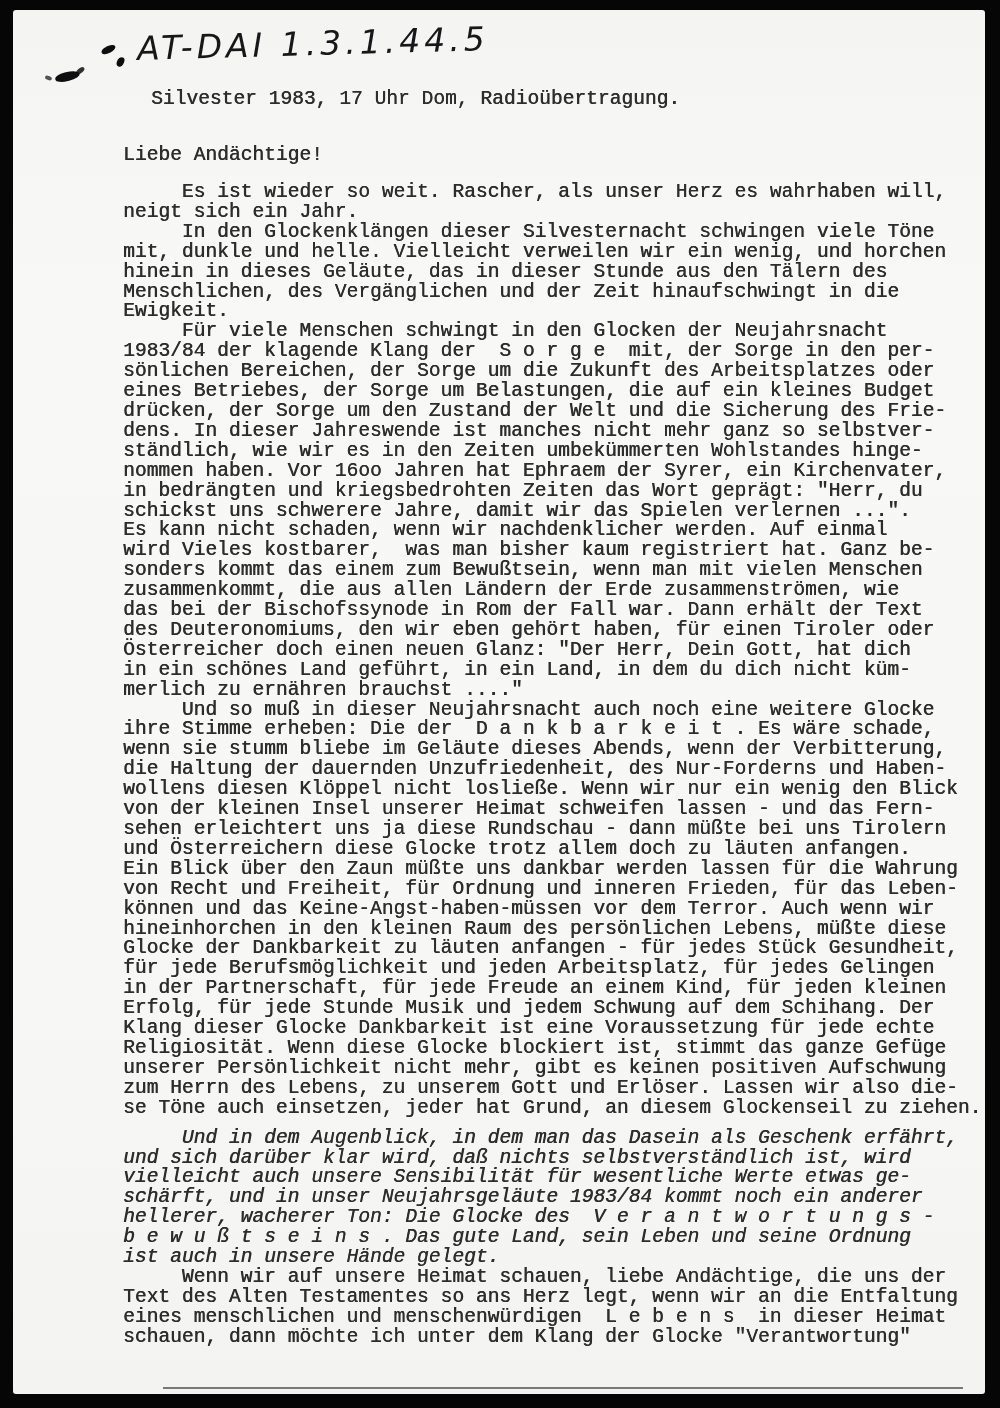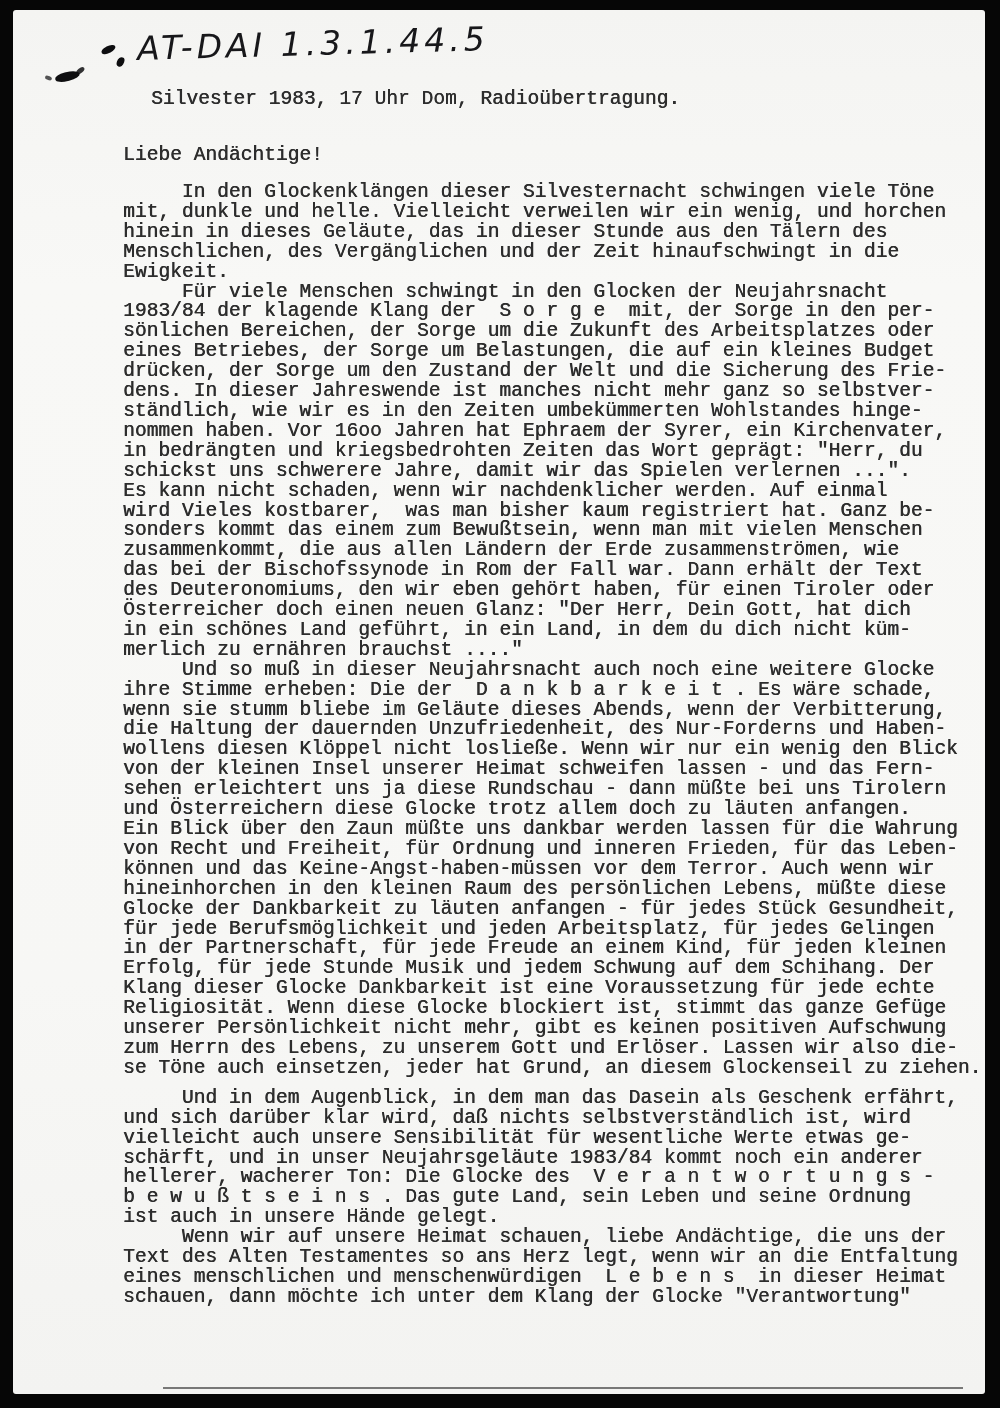--- a/index.html
+++ b/index.html
@@ -46,41 +46,43 @@
     color:#2d2d2d;
     font-size:19.6px;
     line-height:19.9px;
     white-space:pre;
     text-shadow:0.4px 0 0 #2d2d2d;
   }
   .doc-title{position:absolute;left:110px;top:80px;margin-left:28px;}
   .salutation{position:absolute;left:110px;top:136px;}
   .body-text{position:absolute;left:110px;top:173px;width:862px;}
   .para{margin:0;}
-  .gap-before{margin-top:10px;}
+  .gap-before{margin-top:10px;font-style:italic;}
 </style>
 </head>
 <body>
 
 <div class="scan-frame">
   <div class="paper">
 
     <span class="ink ink-1"></span>
     <span class="ink ink-2"></span>
     <span class="ink ink-3"></span>
     <span class="ink ink-4"></span>
     <span class="ink ink-5"></span>
 
     <div class="annotation">AT-DAI 1.3.1.44.5</div>
 
     <div class="tw doc-title">Silvester 1983, 17 Uhr Dom, Radioübertragung.</div>
 
     <div class="tw salutation">Liebe Andächtige!</div>
 
     <div class="body-text">
+      <div class="tw para">     Es ist wieder so weit. Rascher, als unser Herz es wahrhaben will,
+neigt sich ein Jahr.</div>
       <div class="tw para">     In den Glockenklängen dieser Silvesternacht schwingen viele Töne
 mit, dunkle und helle. Vielleicht verweilen wir ein wenig, und horchen
 hinein in dieses Geläute, das in dieser Stunde aus den Tälern des
 Menschlichen, des Vergänglichen und der Zeit hinaufschwingt in die
 Ewigkeit.</div>
       <div class="tw para">     Für viele Menschen schwingt in den Glocken der Neujahrsnacht
 1983/84 der klagende Klang der  S o r g e  mit, der Sorge in den per-
 sönlichen Bereichen, der Sorge um die Zukunft des Arbeitsplatzes oder
 eines Betriebes, der Sorge um Belastungen, die auf ein kleines Budget
 drücken, der Sorge um den Zustand der Welt und die Sicherung des Frie-

